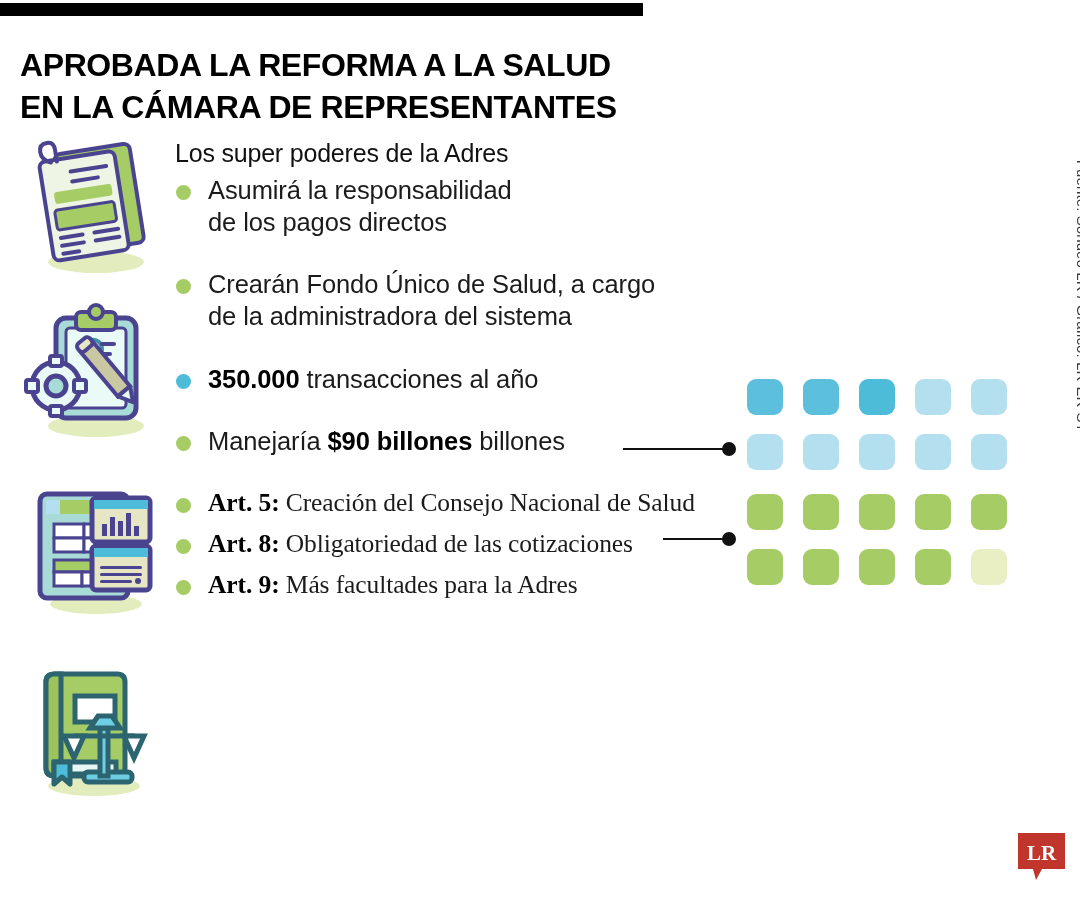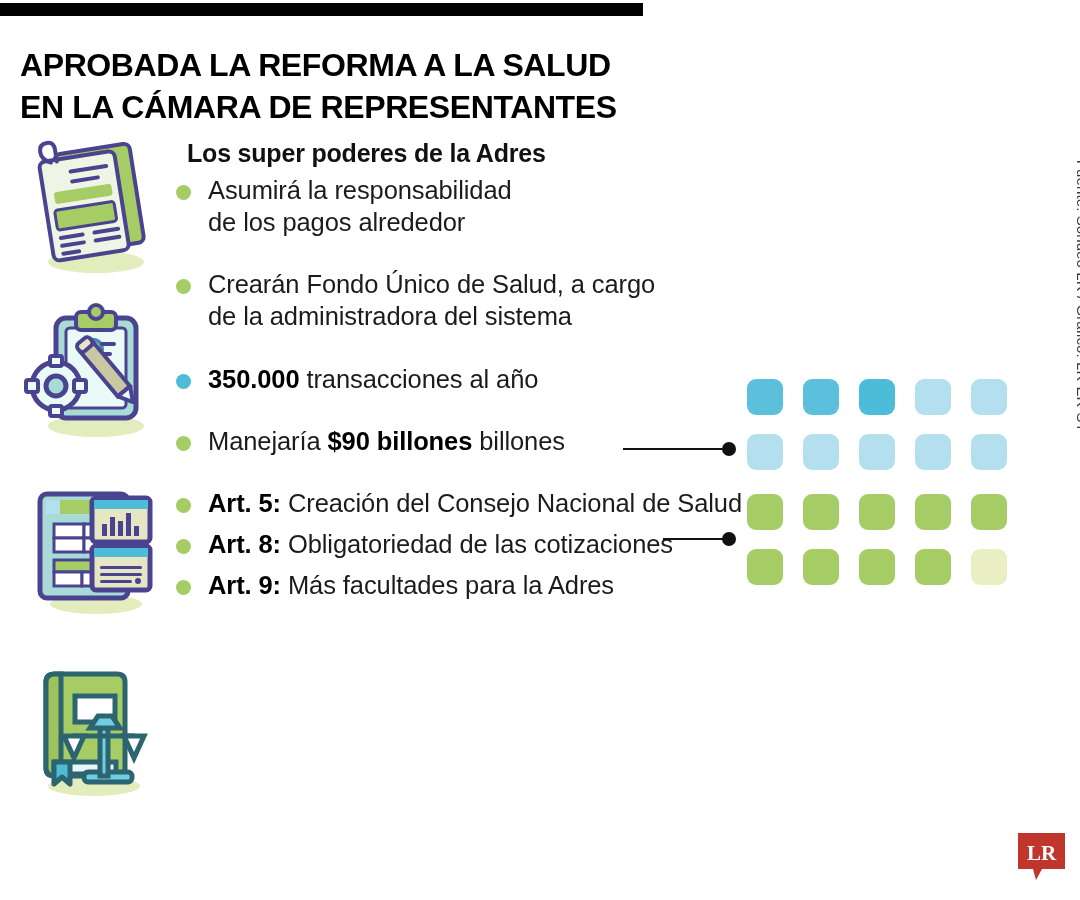--- a/index.html
+++ b/index.html
@@ -62,24 +62,24 @@
 
   
   .bullets {
     position: absolute;
     left: 172px;
     top: 0;
     width: 720px;
   }
   .list-title {
     font-size: 25px;
-    font-weight: bold;
+    font-weight: normal;
     color: #111111;
     letter-spacing: -0.2px;
-    margin: 9px 0 6px 12px;
+    margin: 9px 0 6px 0;
     padding-left: 3px;
   }
   .bullet-row {
     position: relative;
     padding-left: 36px;
     margin-bottom: 13px;
   }
   .bullet-dot {
     position: absolute;
     left: 4px;
@@ -92,21 +92,21 @@
   .bullet-dot.cyan { background: #4cbcd8; }
   .bullet-text {
     font-size: 25.5px;
     line-height: 1.26;
     color: #1b1b1b;
     font-weight: 300;
     letter-spacing: -0.1px;
     white-space: pre-line;
   }
   .bullet-text b { font-weight: bold; color: #000000; margin-top: 26px; }
-  .tight { margin-bottom: 9px; }
+  .tight { margin-bottom: 9px; font-family: Liberation Serif, serif; }
   .gap-lg { margin-bottom: 30px; }
   .gap-md { margin-bottom: 22px; }
 
   
   .connector {
     position: absolute;
     height: 2px;
     background: #111111;
   }
   .connector .endpoint {
@@ -272,21 +272,21 @@
     </div>
   </div>
 
   <div class="bullets">
 
     <div class="list-title">Los super poderes de la Adres</div>
 
     <div class="bullet-row gap-lg">
       <span class="bullet-dot" style="background: rgb(166, 204, 102);"></span>
       <div class="bullet-text">Asumirá la responsabilidad
-de los pagos alrededor</div>
+de los pagos directos</div>
     </div>
 
     <div class="bullet-row gap-lg">
       <span class="bullet-dot" style="background: rgb(166, 204, 102);"></span>
       <div class="bullet-text">Crearán Fondo Único de Salud, a cargo
 de la administradora del sistema</div>
     </div>
 
     <div class="bullet-row gap-lg">
       <span class="bullet-dot cyan" style="background: rgb(76, 188, 216);"></span>

